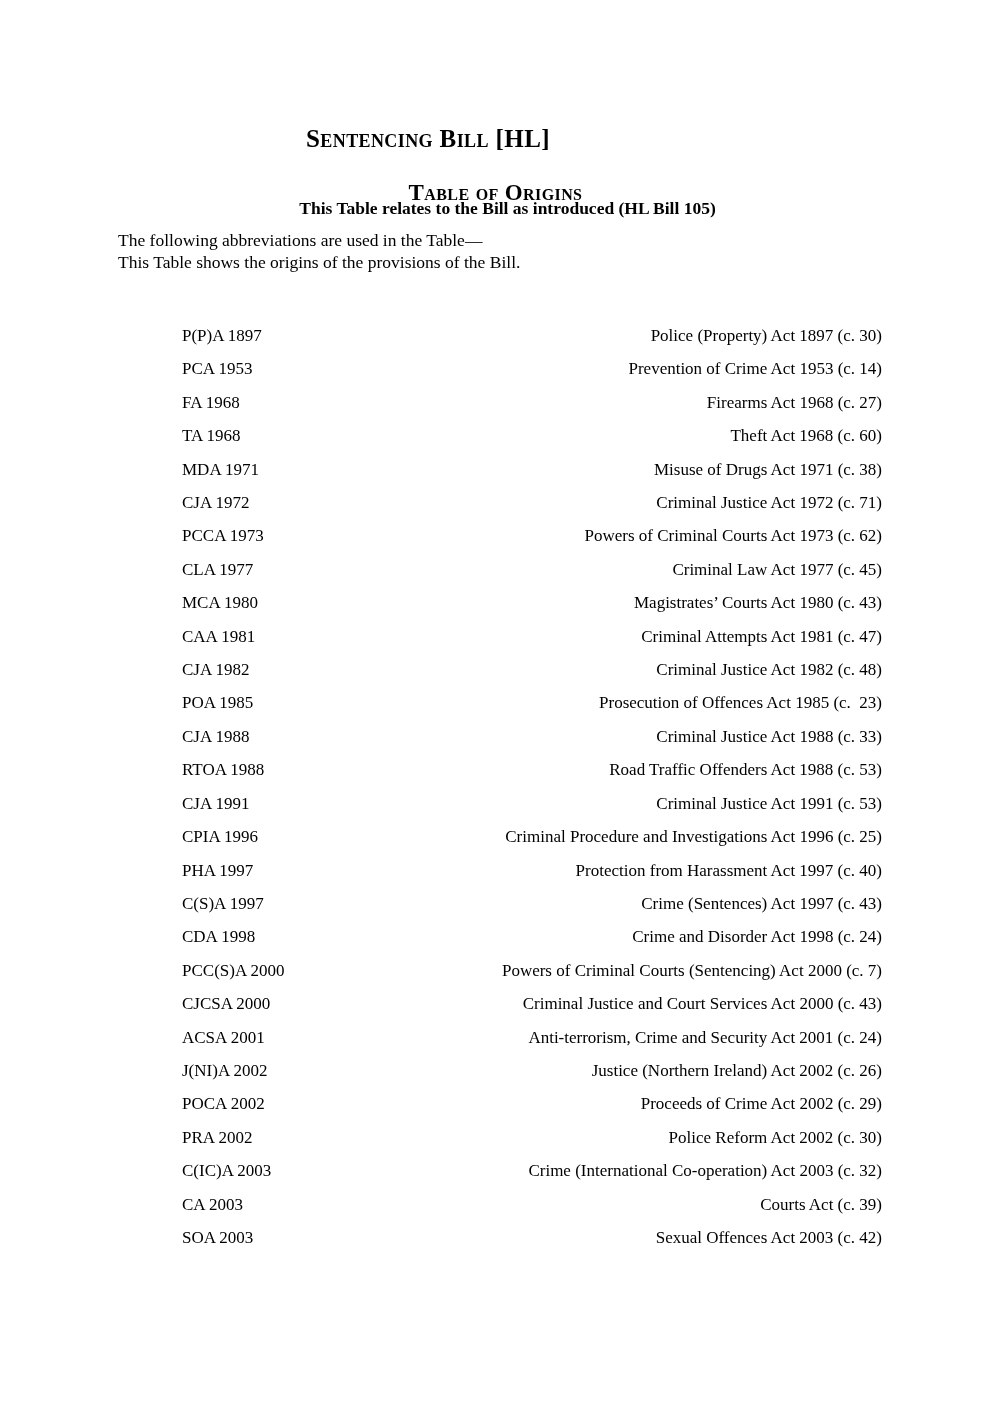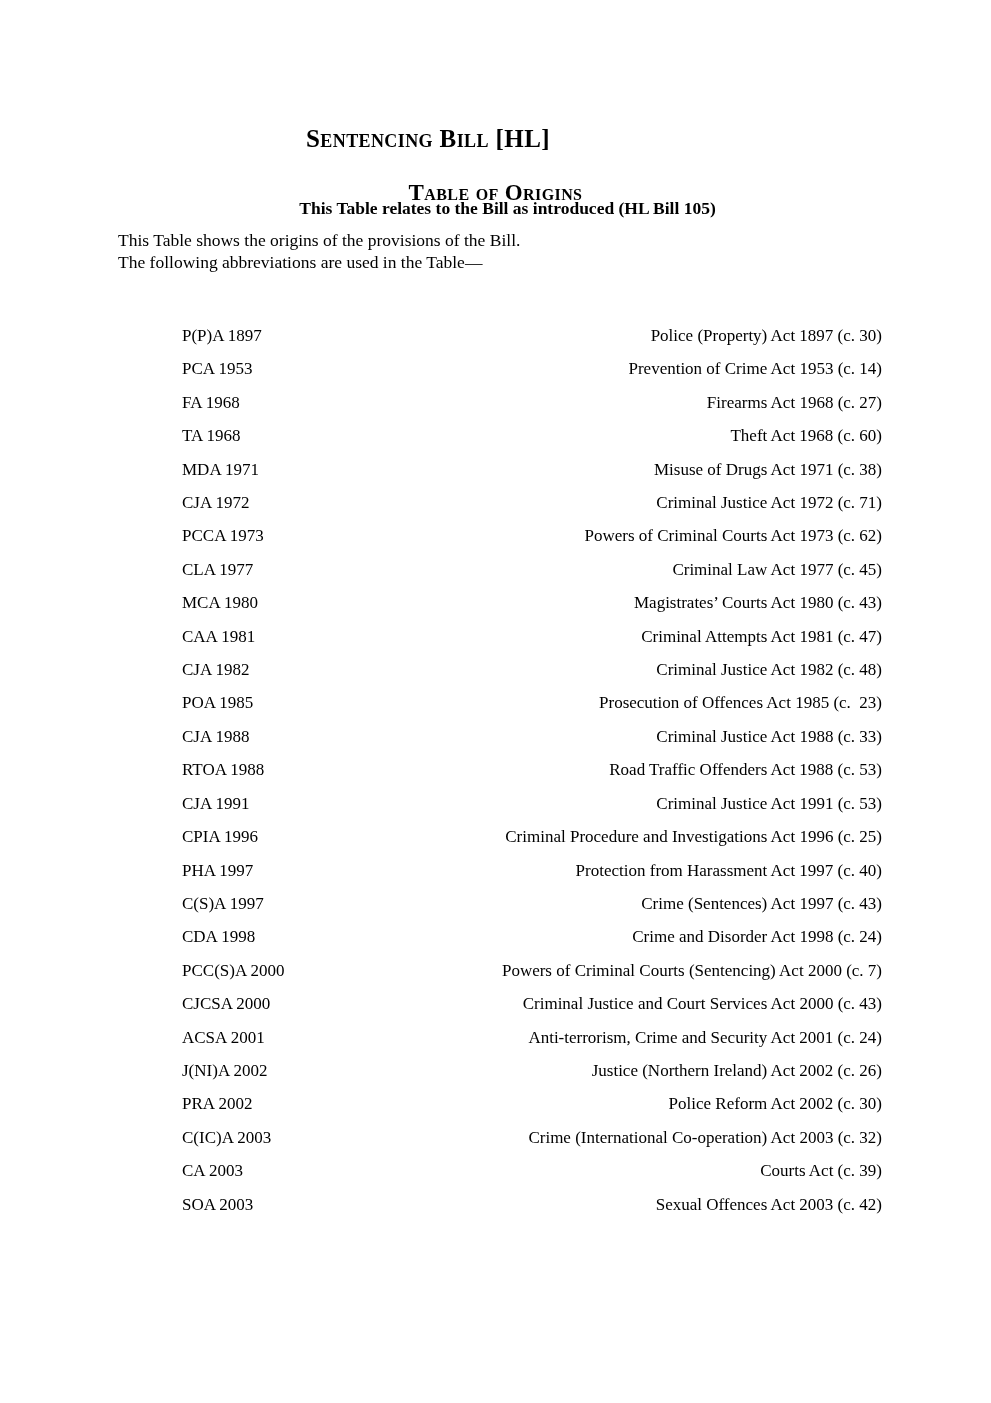--- a/index.html
+++ b/index.html
@@ -103,22 +103,22 @@
 
 <div class="page">
 
   <h1 class="doc-title">Sentencing Bill [HL]</h1>
 
   <h2 class="doc-subtitle">Table of Origins</h2>
 
   <div class="doc-note">This Table relates to the Bill as introduced (HL Bill 105)</div>
 
   <div class="intro">
+    <div>The following abbreviations are used in the Table—</div>
     <div>This Table shows the origins of the provisions of the Bill.</div>
-    <div>The following abbreviations are used in the Table—</div>
   </div>
 
 
   <table class="abbrev-table">
     <tbody id="abbrev-body">
         <tr>
           <td class="col-abbrev">P(P)A 1897</td>
           <td class="col-name">Police (Property) Act 1897 (c. 30)</td>
         </tr>
         <tr>
@@ -203,20 +203,24 @@
         </tr>
         <tr>
           <td class="col-abbrev">ACSA 2001</td>
           <td class="col-name">Anti-terrorism, Crime and Security Act 2001 (c. 24)</td>
         </tr>
         <tr>
           <td class="col-abbrev">J(NI)A 2002</td>
           <td class="col-name">Justice (Northern Ireland) Act 2002 (c. 26)</td>
         </tr>
         <tr>
+          <td class="col-abbrev">POCA 2002</td>
+          <td class="col-name">Proceeds of Crime Act 2002 (c. 29)</td>
+        </tr>
+        <tr>
           <td class="col-abbrev">PRA 2002</td>
           <td class="col-name">Police Reform Act 2002 (c. 30)</td>
         </tr>
         <tr>
           <td class="col-abbrev">C(IC)A 2003</td>
           <td class="col-name">Crime (International Co-operation) Act 2003 (c. 32)</td>
         </tr>
         <tr>
           <td class="col-abbrev">CA 2003</td>
           <td class="col-name">Courts Act (c. 39)</td>

